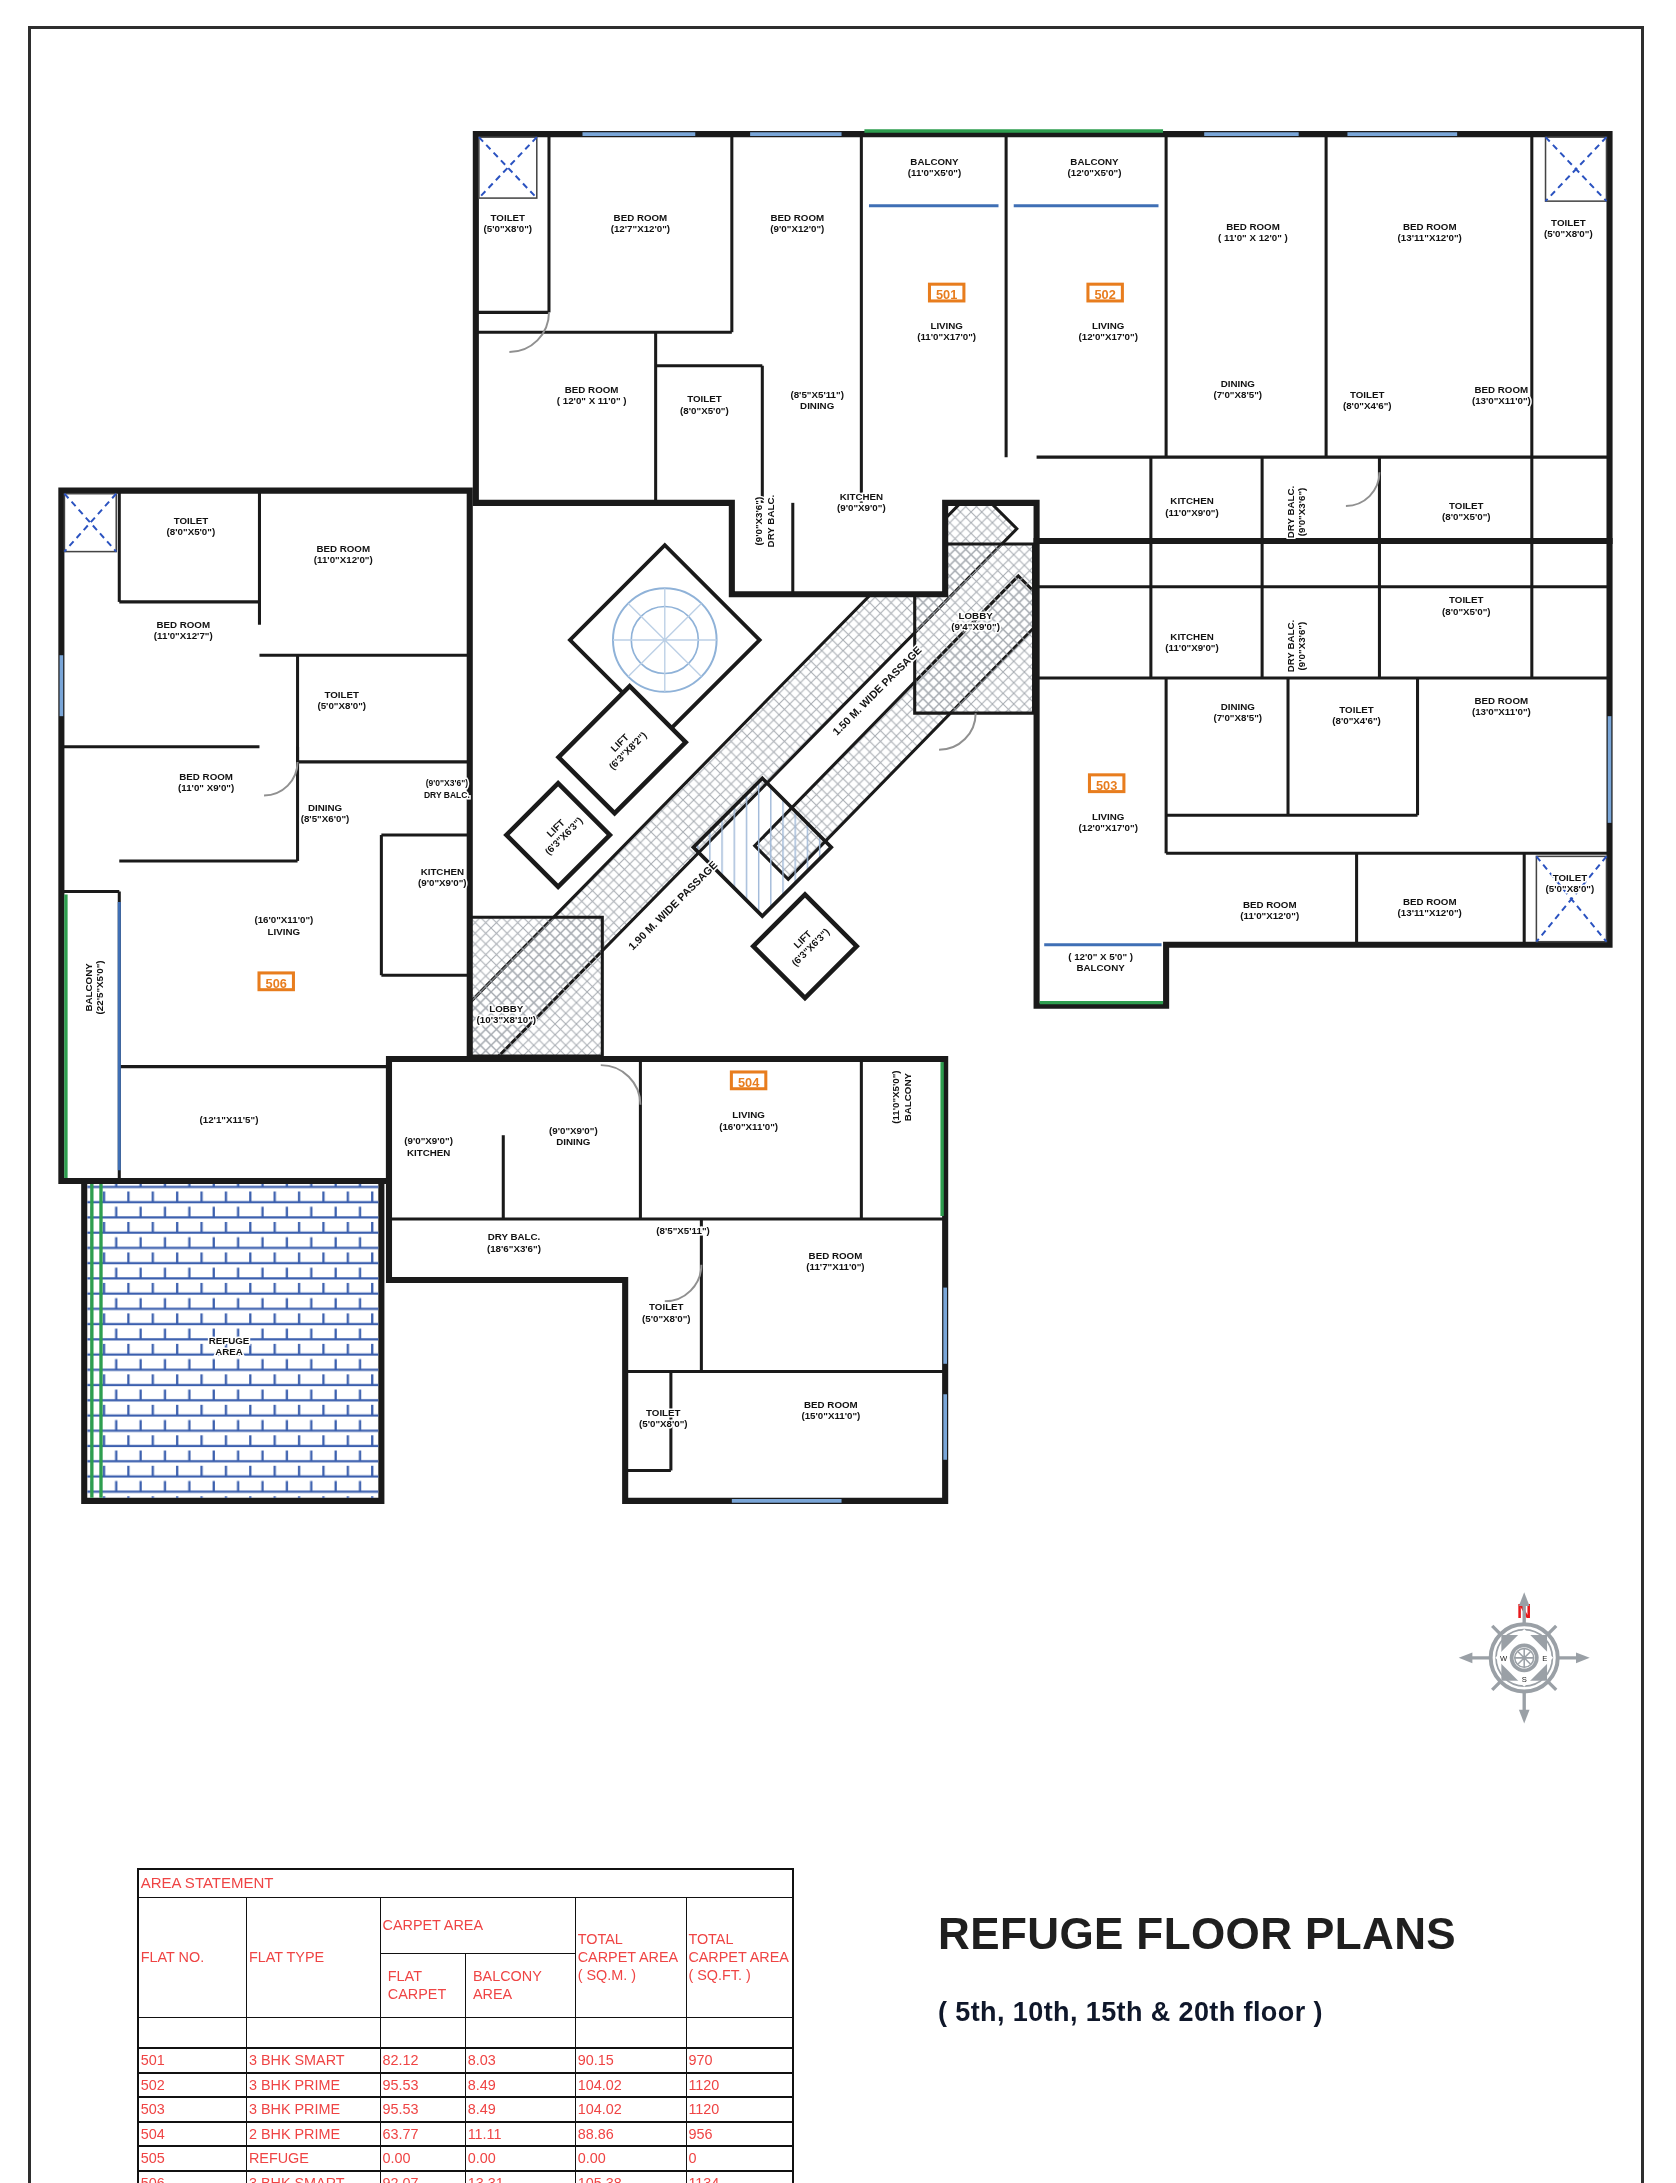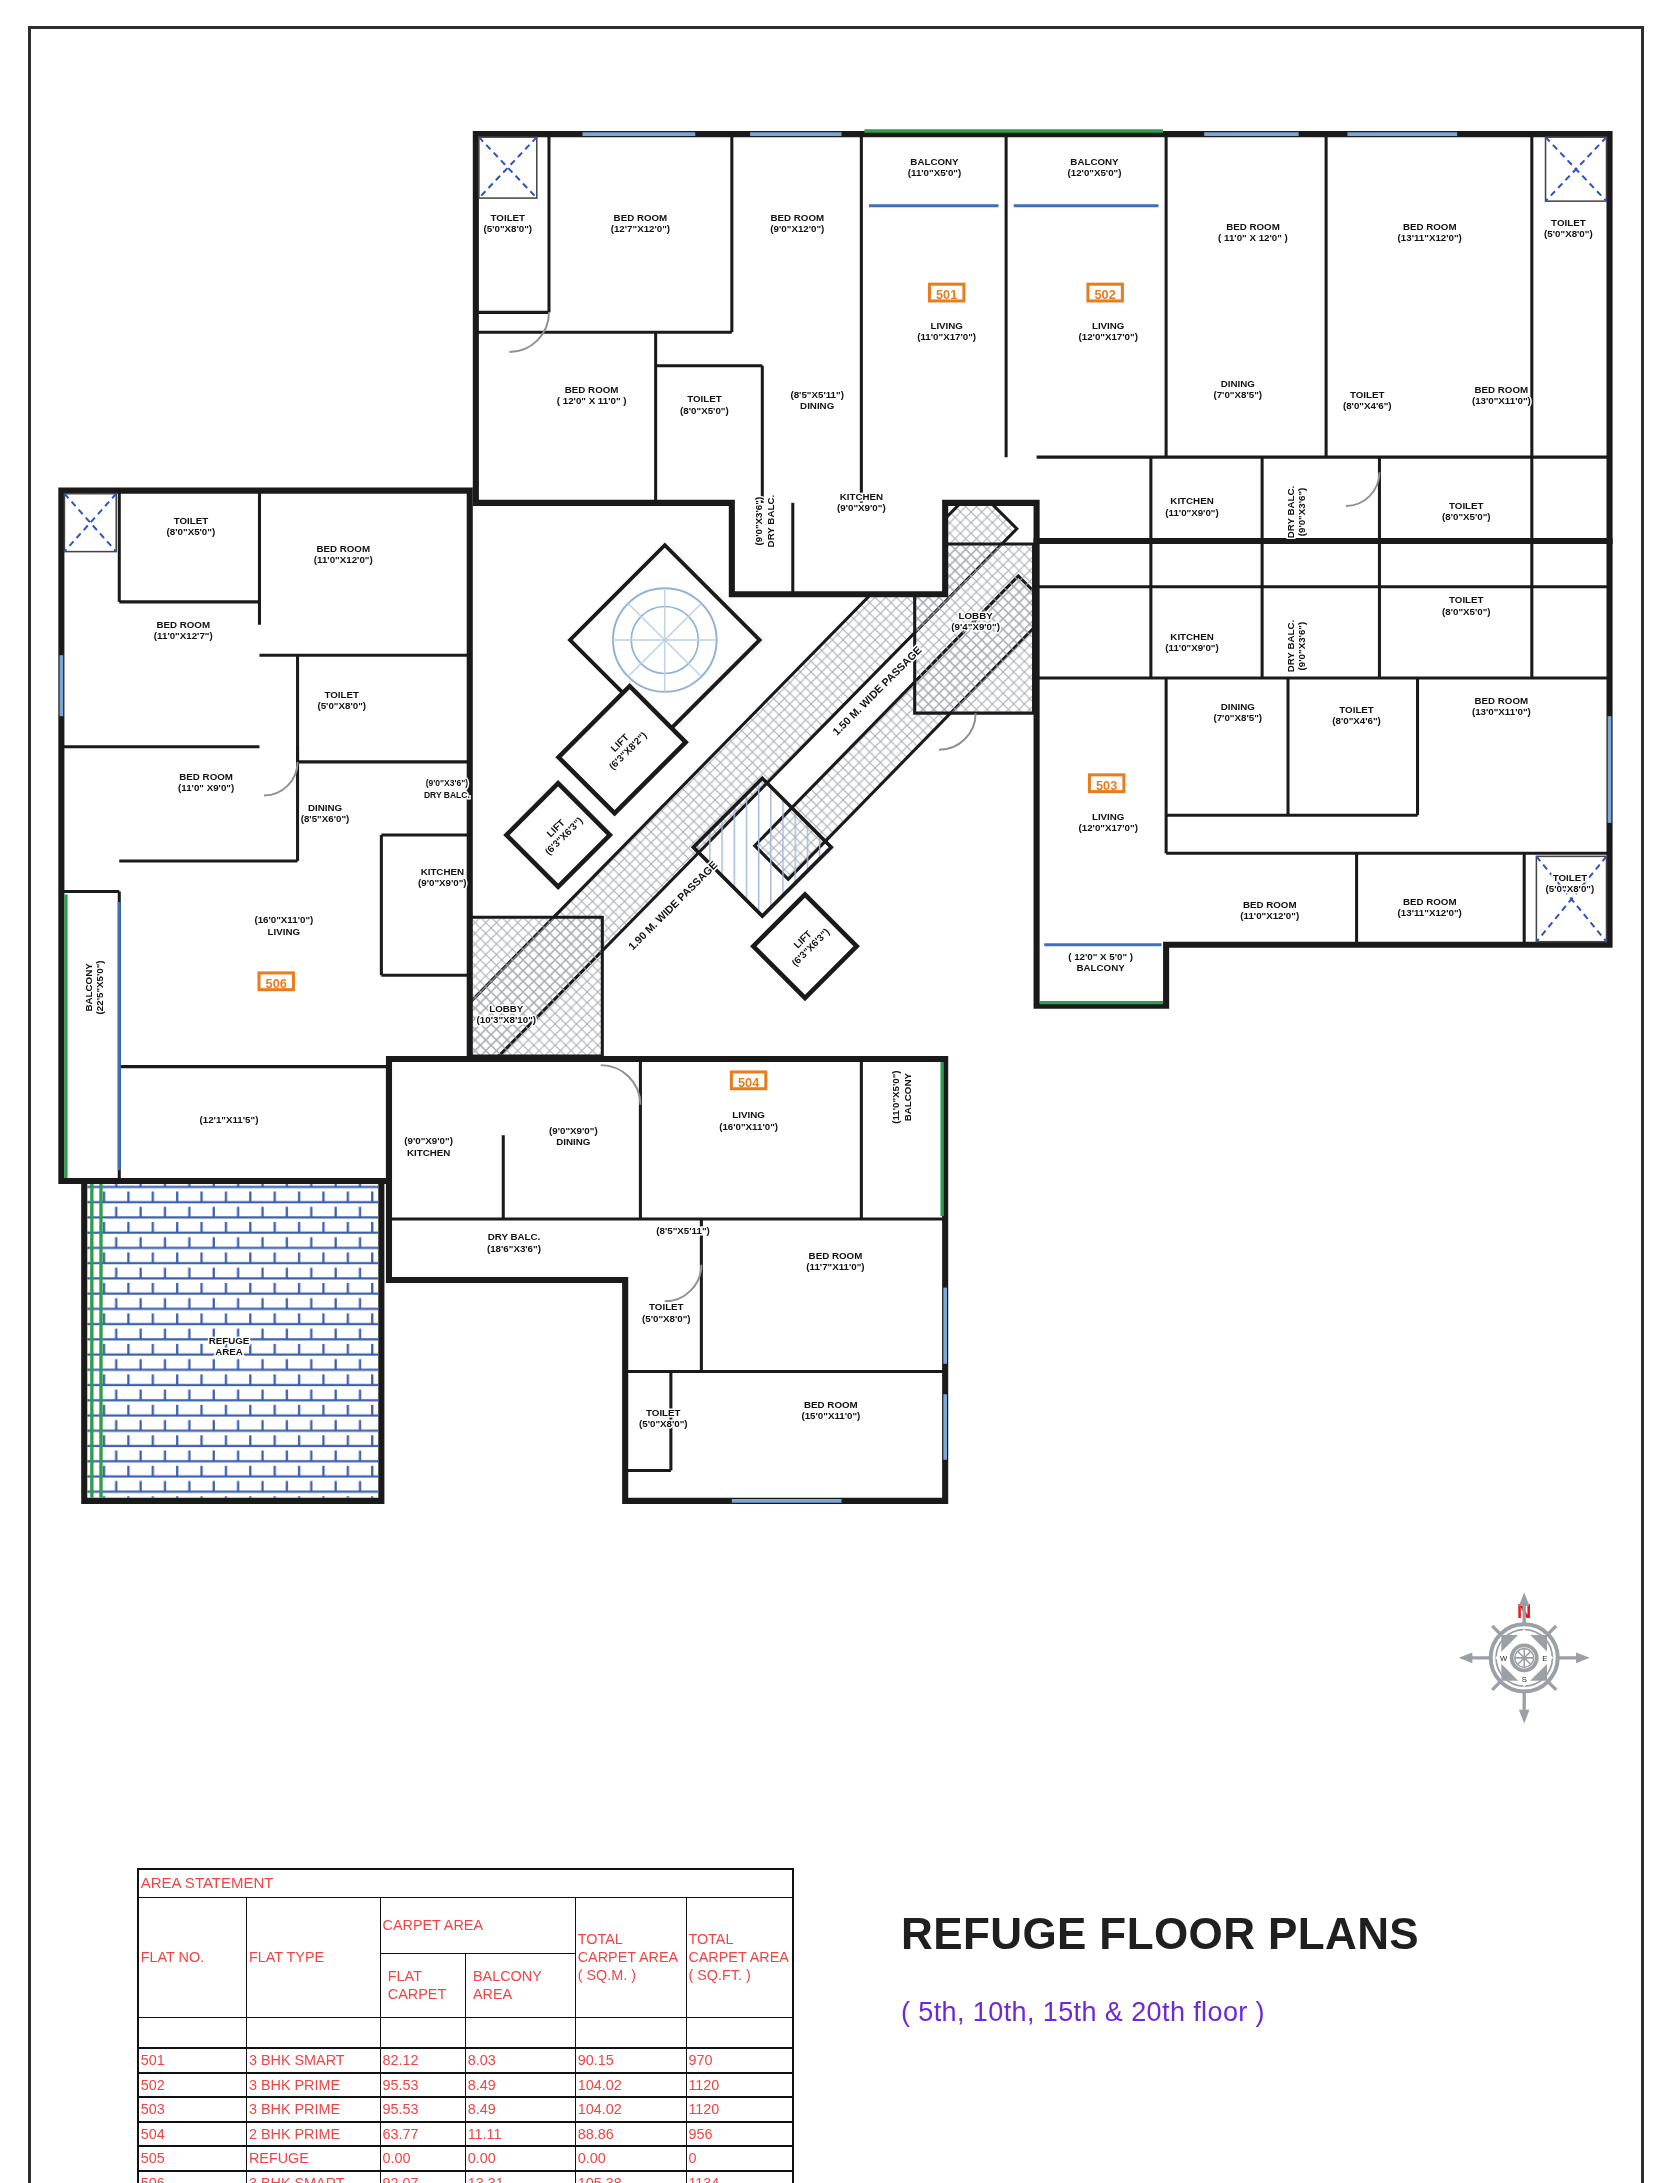--- a/index.html
+++ b/index.html
@@ -16,24 +16,24 @@
   table.area td{border:1.7px solid #111;font-size:14.4px;color:#ef4444;text-align:left;
     vertical-align:middle;padding:0.9px 1.7px;line-height:1.25;box-sizing:border-box;
     font-family:"Liberation Sans",sans-serif;}
   table.area{border:2.6px solid #111;}
   tr.cap td{height:28px;font-size:15px;}
   tr.h1 td{height:56px;margin-left:26px;}
   tr.h2 td{height:64px;padding-left:7px;}
   tr.sp td{height:31px;}
   tr.data td{height:24.5px;border-top:2.6px solid #111;border-bottom:2.6px solid #111;}
   
-  .title{position:absolute;left:901px;top:1909px;}
+  .title{position:absolute;left:938px;top:1909px;}
   .title h1{margin:0;font-size:44px;font-weight:700;color:#1f1f1f;letter-spacing:0.4px;}
   .title h2{margin:15.7px 0 0 0;font-size:65px;font-weight:700;color:#1796ad;letter-spacing:0.9px;}
-  .title .floors{margin-top:38px;font-size:27px;font-weight:400;color:#6d28d9;letter-spacing:0.4px;}
+  .title .floors{margin-top:38px;font-size:27px;font-weight:700;color:#0f172a;letter-spacing:0.4px;}
 </style>
 </head>
 <body>
 
 <div class="frame"></div>
 
 <svg id="plan-svg" width="1677" height="2371" viewBox="0 0 1100 1556" xmlns="http://www.w3.org/2000/svg">
   <defs>
     <pattern id="hx" width="7" height="7" patternUnits="userSpaceOnUse">
       <path d="M0,0 L7,7 M7,0 L0,7" stroke="#a8adb3" stroke-width="0.7" fill="none"></path>

